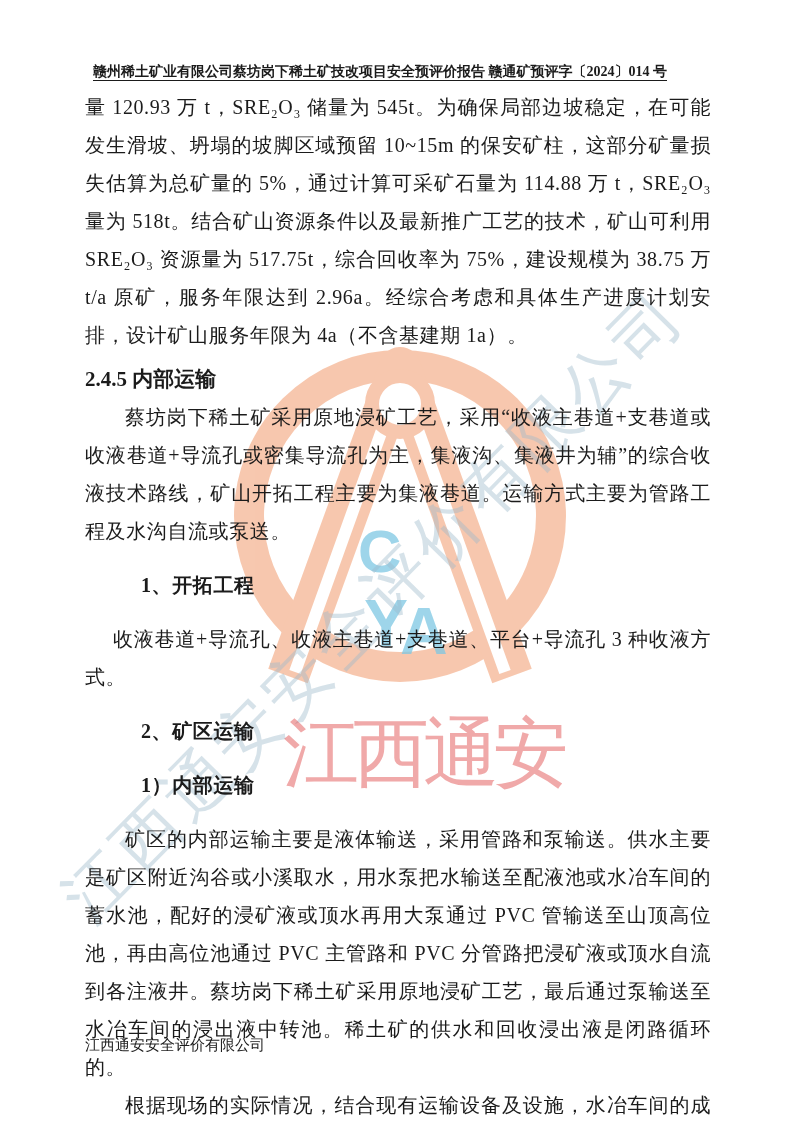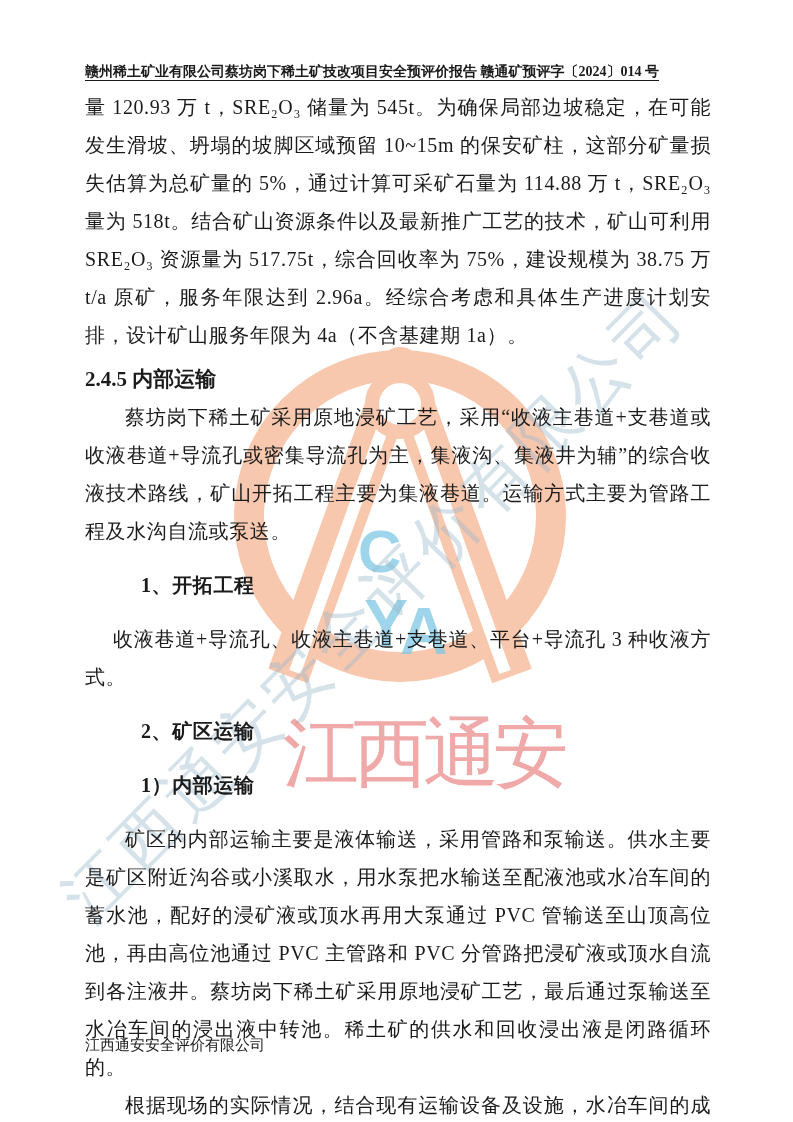--- a/index.html
+++ b/index.html
@@ -32,21 +32,21 @@
   }
 
   
   .content {
     position:absolute; left:85px; top:62px; width:626px;
     z-index:2;
   }
   .doc-header {
     font-size:14px; font-weight:bold; white-space:nowrap;
     text-decoration:underline; text-underline-offset:4px;
-    margin:0 0 6px 0; line-height:20px;
+    margin:0 0 6px 8px; line-height:20px;
   }
   .body-text {
     font-size:20px; line-height:38px; margin:0;
     text-align:justify; text-indent:2em; letter-spacing:0.6px;
   }
   .no-indent { text-indent:0; }
   .small-indent { text-indent:1.4em;font-family:Liberation Serif, serif; }
   .sec-heading {
     font-size:21px; font-weight:bold; line-height:38px;
     margin:6px 0 0 0;

